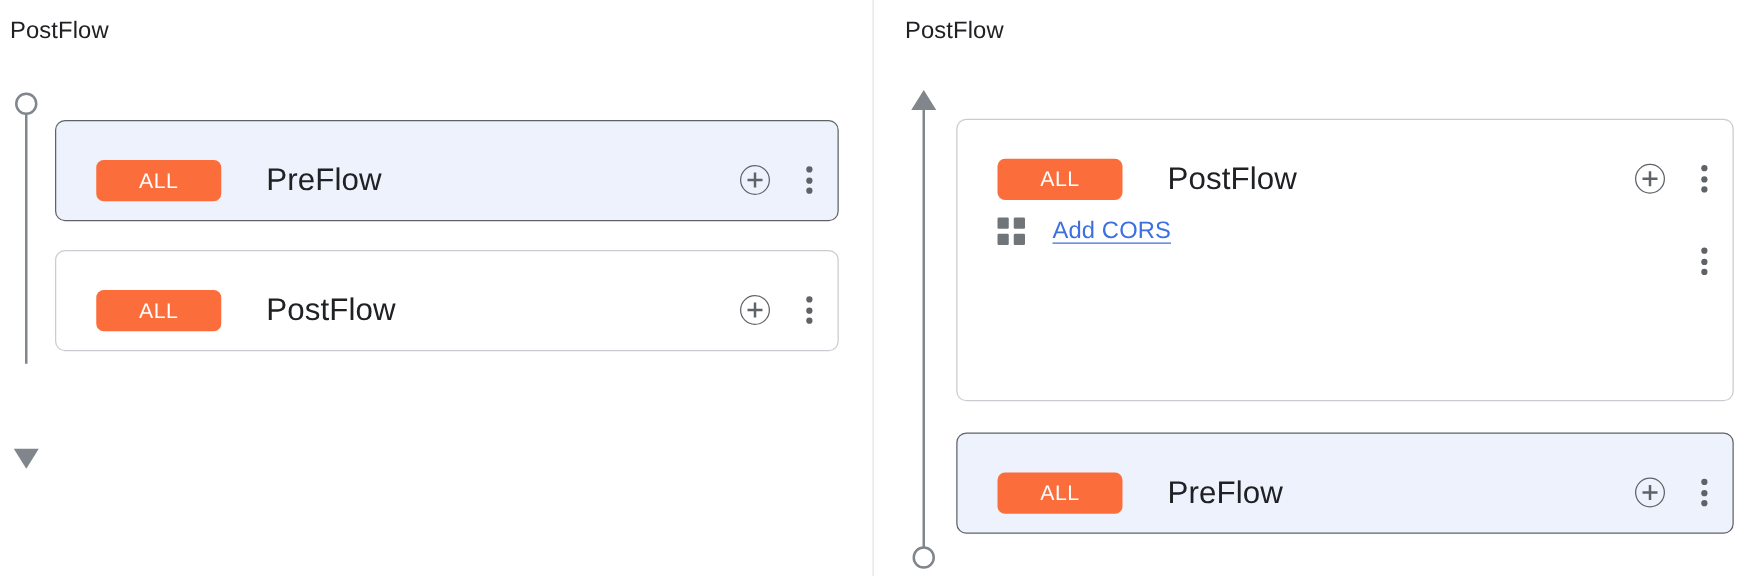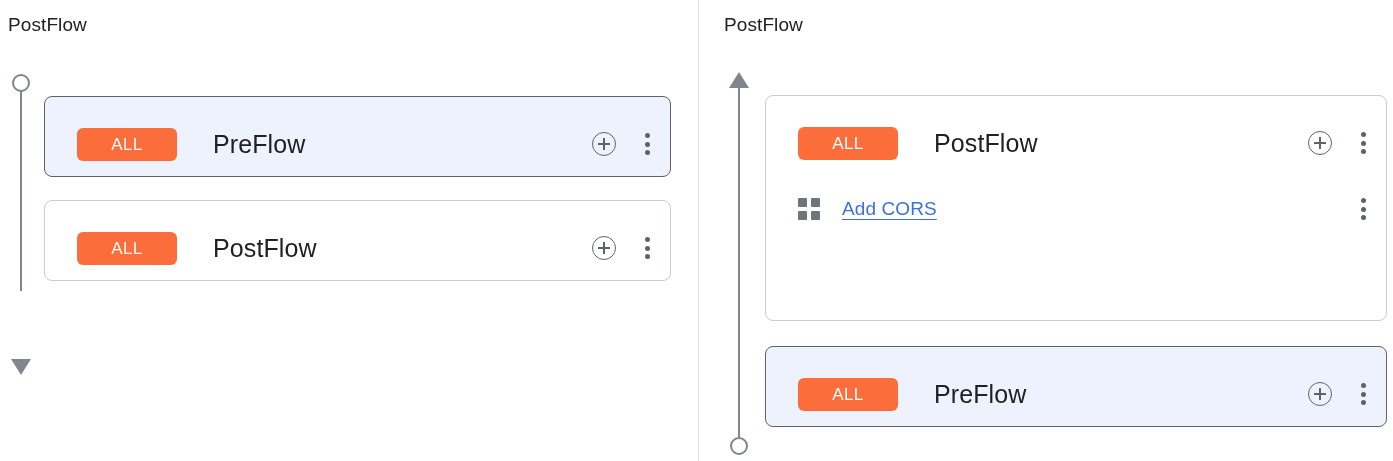--- a/index.html
+++ b/index.html
@@ -146,21 +146,20 @@
     display: block;
     width: 5px; height: 5px;
     border-radius: 50%;
     background: #5f6368;
   }
 
   
   .policy-row {
     position: relative;
     display: flex;
-    align-items: center;
     height: 70px;
     padding: 0 14px 0 32px;
   }
   .policy-row + .policy-row::before {
     content: "";
     position: absolute;
     left: 28px; right: 28px; top: 0;
     height: 1px;
     background: #e4e5e7;
   }

